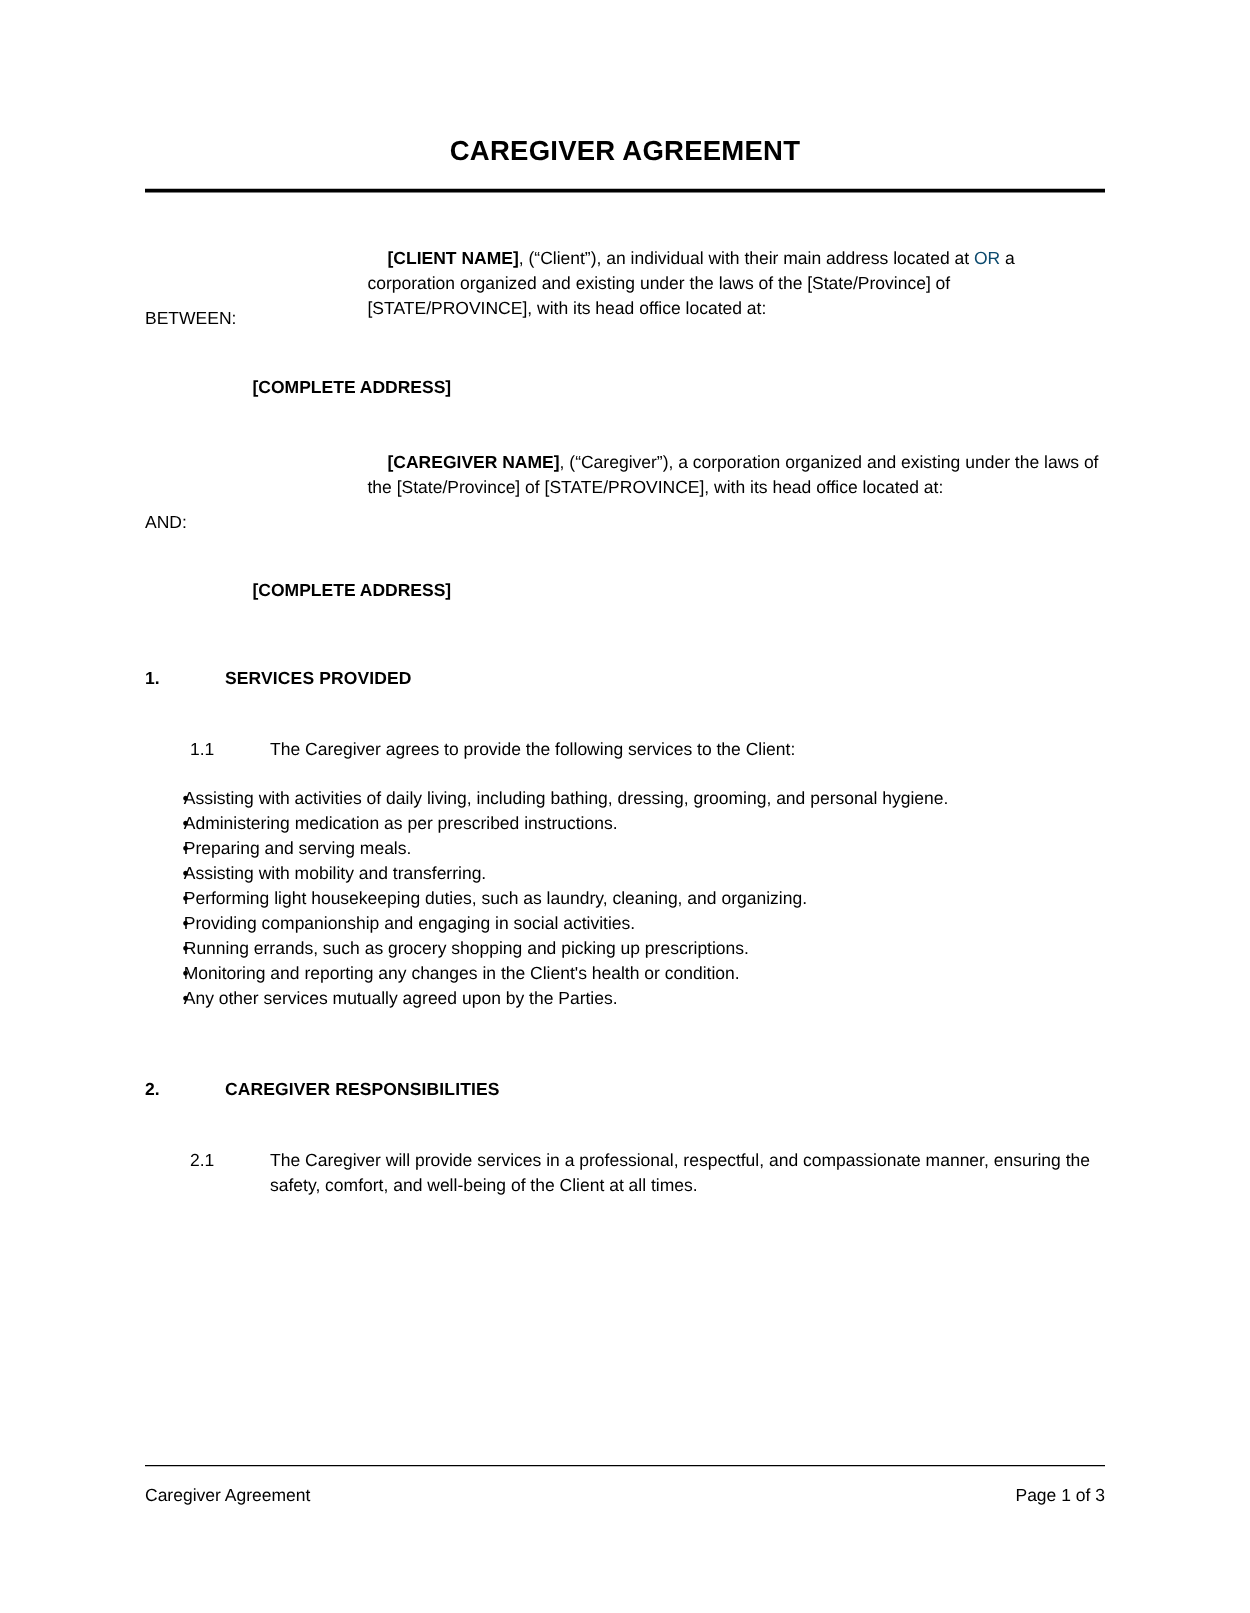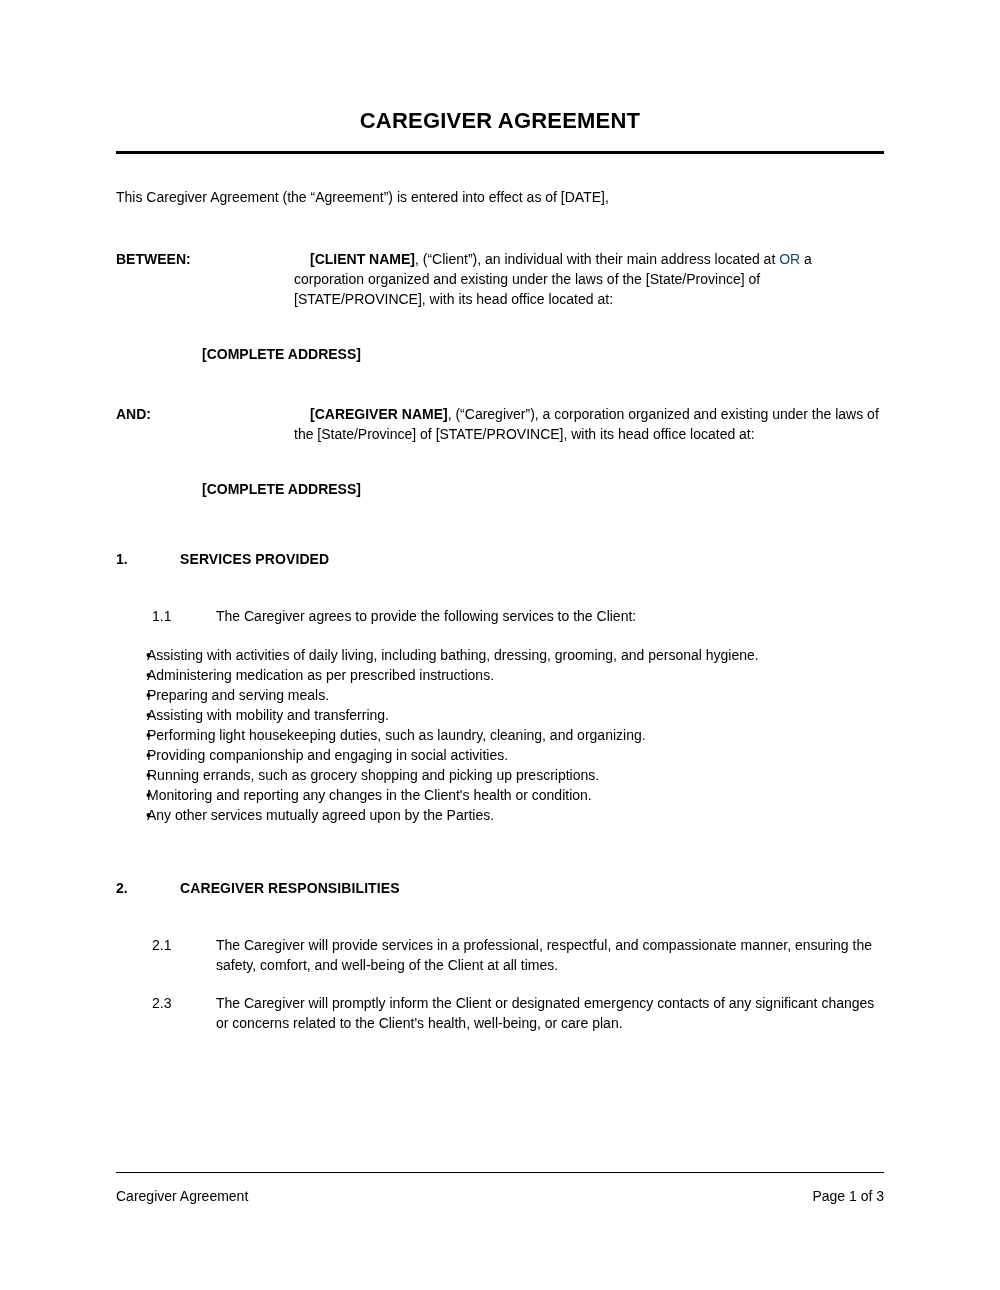--- a/index.html
+++ b/index.html
@@ -56,21 +56,22 @@
   
   .party-row {
     display: flex;
     align-items: flex-start;
   }
   .party-label {
     width: 178px;
     flex: 0 0 178px;
     font-size: 14px;
     line-height: 20px;
-    font-weight: bold;
+    font-weight: normal;
+    margin-top: 48px;
   }
   .party-body {
     flex: 1 1 auto;
     font-size: 14px;
     line-height: 20px;
   }
   .party-body b { font-weight: bold; padding-left: 16px; }
   .gray-or { color: #0c4a6e; }
   .address-line {
     margin-left: 86px;
@@ -170,21 +171,20 @@
 </head>
 <body>
 
 <div class="page">
 
   <div class="content">
 
     <h1 class="doc-title">CAREGIVER AGREEMENT</h1>
     <div class="title-rule"></div>
 
-    <p class="para intro">This Caregiver Agreement (the “Agreement”) is entered into effect as of [DATE],</p>
 
     <div class="party-row gap-between">
       <div class="party-label">BETWEEN:</div>
       <div class="party-body"><b>[CLIENT NAME]</b><span>, (“Client”), an individual with their main address located at </span><span class="gray-or">OR</span><span> a corporation organized and existing under the laws of the [State/Province] of [STATE/PROVINCE], with its head office located at:</span></div>
     </div>
     <div class="address-line gap-address">[COMPLETE ADDRESS]</div>
 
     <div class="party-row gap-and">
       <div class="party-label">AND:</div>
       <div class="party-body"><b>[CAREGIVER NAME]</b><span>, (“Caregiver”), a corporation organized and existing under the laws of the [State/Province] of [STATE/PROVINCE], with its head office located at:</span></div>
@@ -244,24 +244,20 @@
       <div class="section-num">2.</div>
       <div class="section-title">CAREGIVER RESPONSIBILITIES</div>
     </div>
 
     <div class="clause gap-clause-first">
       <div class="clause-num">2.1</div>
       <div class="clause-text">The Caregiver will provide services in a professional, respectful, and compassionate manner, ensuring the safety, comfort, and well-being of the Client at all times.</div>
     </div>
 
 
-    <div class="clause gap-clause">
-      <div class="clause-num">2.3</div>
-      <div class="clause-text">The Caregiver will promptly inform the Client or designated emergency contacts of any significant changes or concerns related to the Client's health, well-being, or care plan.</div>
-    </div>
 
   </div>
 
   <div class="footer">
     <div class="footer-rule"></div>
     <div class="footer-row">
       <span>Caregiver Agreement</span>
       <span>Page 1 of 3</span>
     </div>
   </div>

